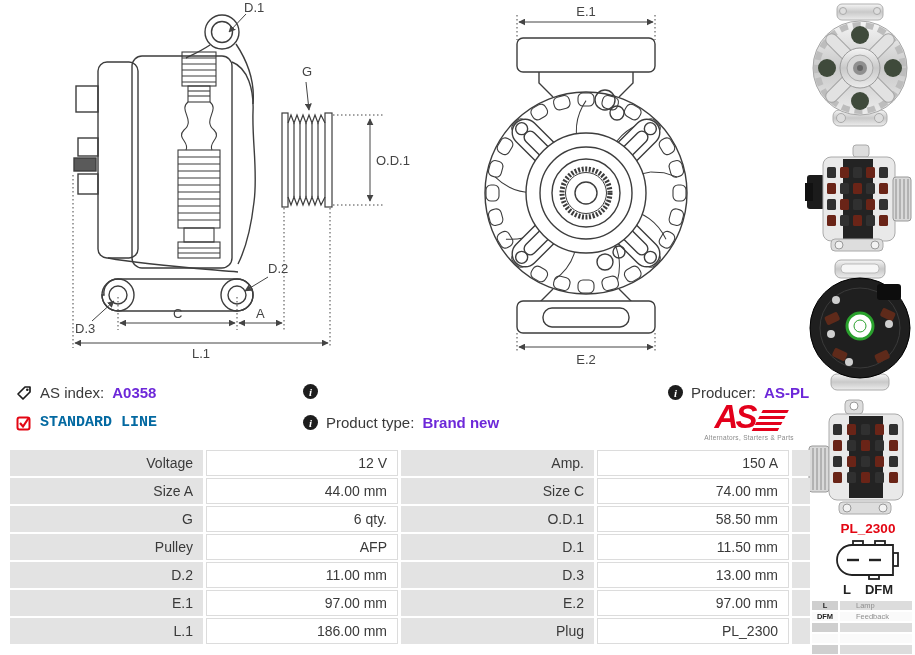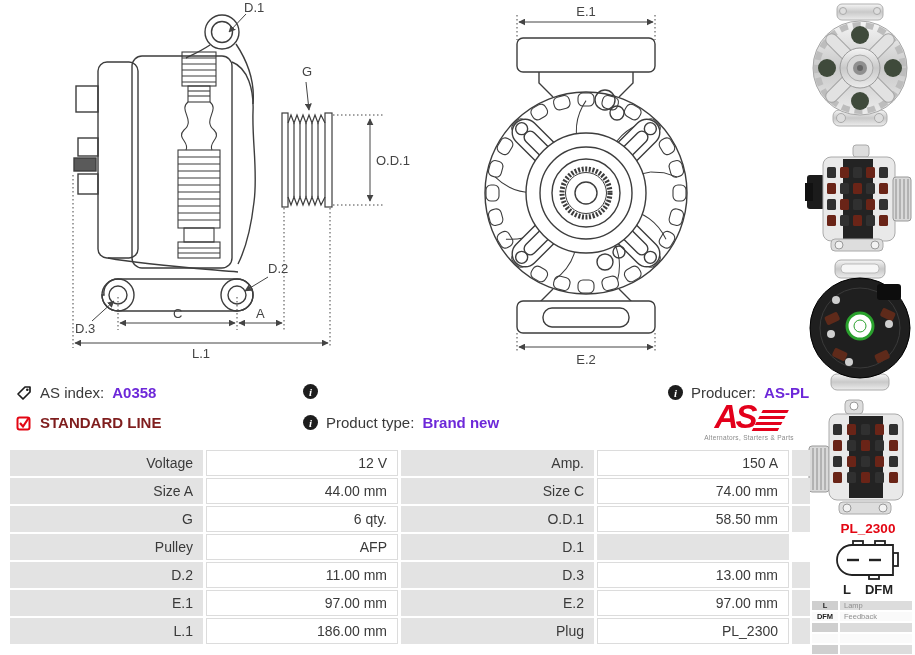--- a/index.html
+++ b/index.html
@@ -6,21 +6,21 @@
   .stage{position:relative;width:915px;height:655px;background:#fff;overflow:hidden;
          font-family:"Liberation Sans",sans-serif;color:#3a3a3a;}
   svg text{font-family:"Liberation Sans",sans-serif;}
 
   
   .inf{position:absolute;display:flex;align-items:center;gap:8px;font-size:15px;color:#3a3a3a;white-space:nowrap;}
   .inf b{color:#6d28d9;}
   .iicon{width:15px;height:15px;border-radius:50%;background:#1d1d1d;color:#fff;
          font-size:11px;font-weight:bold;font-family:"Liberation Serif",serif;font-style:italic;
          display:flex;align-items:center;justify-content:center;flex:0 0 auto;}
-  .red{color:#7f1d1d;font-weight:bold;}
+  .red{color:#0369a1;font-weight:bold;font-family:Liberation Mono, monospace;}
 
   
   .logo{position:absolute;left:700px;top:398px;width:98px;height:50px;}
   .logo-row{display:flex;align-items:flex-end;justify-content:center;height:34px;}
   .logo-as{font-size:33px;line-height:30px;font-weight:bold;font-style:italic;color:#e3001b;letter-spacing:-3px;}
   .logo-stripes{width:26px;height:22px;margin-left:3px;transform:skewX(-28deg);
     background:repeating-linear-gradient(to bottom,#e3001b 0 3px,#fff 3px 6px);}
   .logo-tag{font-size:6.5px;color:#8a8a8a;text-align:center;margin-top:2px;letter-spacing:.3px;}
 
   
@@ -33,21 +33,21 @@
   .sf{background:#e3e3e3;}
 
   
   .plug-name{position:absolute;left:828px;top:521px;width:80px;text-align:center;
              font-size:13.5px;font-weight:bold;color:#e30613;}
   .pins{position:absolute;left:828px;top:582px;width:80px;display:flex;justify-content:center;gap:14px;
         font-size:13px;font-weight:bold;color:#222;}
   .leg{position:absolute;left:812px;top:601px;width:100px;display:flex;flex-direction:column;gap:2px;font-size:7.5px;}
   .leg-row{display:grid;grid-template-columns:26px 72px;gap:2px;height:9px;}
   .lk{display:flex;align-items:center;justify-content:center;font-weight:bold;color:#222;background:#cfcfcf;}
-  .ld{display:flex;align-items:center;padding-left:4px;color:#8f8f8f;background:#dcdcdc;}
+  .ld{display:flex;align-items:center;padding-left:16px;color:#8f8f8f;background:#dcdcdc;}
   .leg-row.lt .lk,.leg-row.lt .ld{background:#fafafa;}
 
   .abs{position:absolute;}
 </style>
 </head>
 <body>
 
 <div class="stage">
 
   <svg class="abs" style="left:20px;top:0" width="440" height="368" viewBox="0 0 440 368">
@@ -444,20 +444,21 @@
       <div class="cell sl">G</div>
       <div class="cell sv">6 qty.</div>
       <div class="cell sl">O.D.1</div>
       <div class="cell sv">58.50 mm</div>
       <div class="cell sf"></div>
     </div>
     <div class="spec-row">
       <div class="cell sl">Pulley</div>
       <div class="cell sv">AFP</div>
       <div class="cell sl">D.1</div>
+      <div class="cell sv">11.50 mm</div>
       <div class="cell sf"></div>
     </div>
     <div class="spec-row">
       <div class="cell sl">D.2</div>
       <div class="cell sv">11.00 mm</div>
       <div class="cell sl">D.3</div>
       <div class="cell sv">13.00 mm</div>
       <div class="cell sf"></div>
     </div>
     <div class="spec-row">

